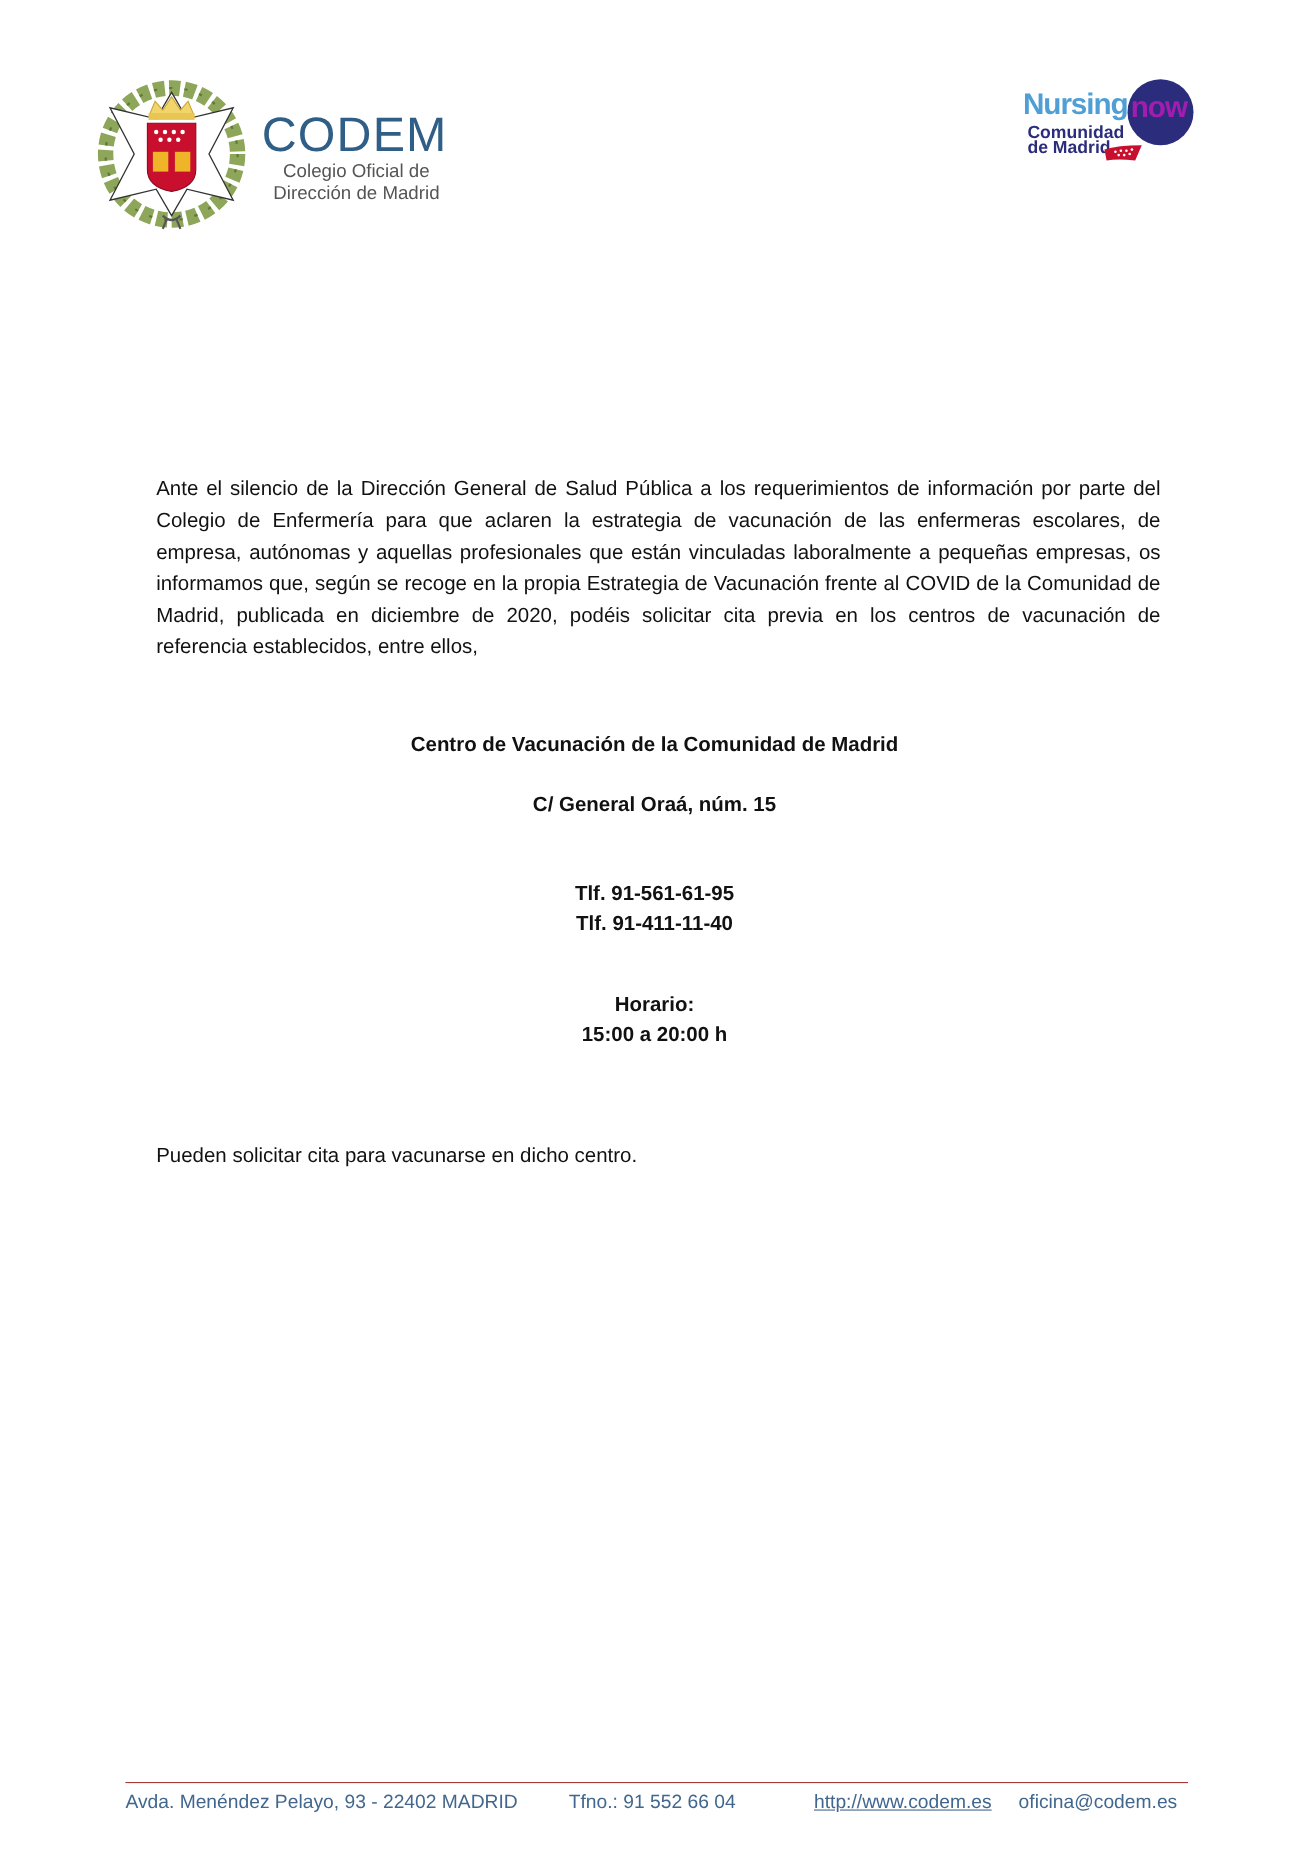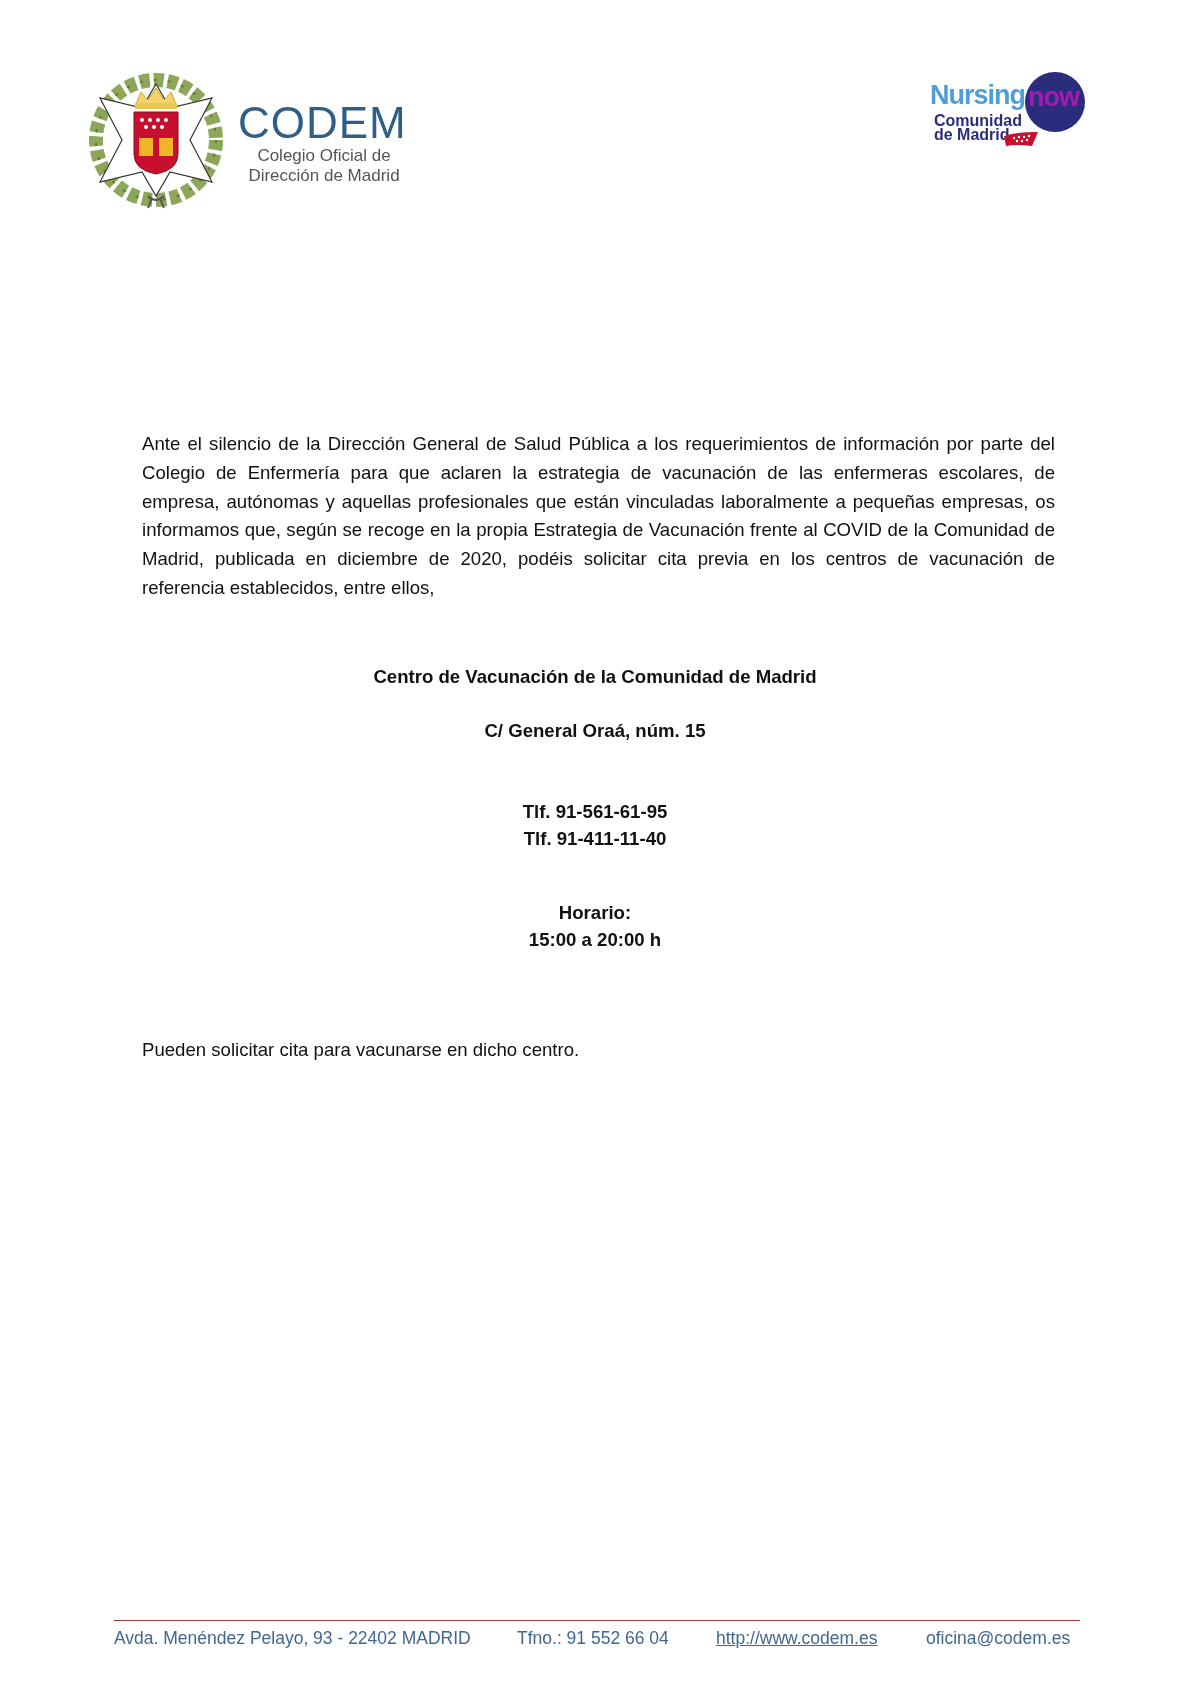--- a/index.html
+++ b/index.html
@@ -25,21 +25,21 @@
 
   .center-block { position: absolute; left: 0; width: 1190px; text-align: center;
                   font-size: 18.6px; font-weight: bold; line-height: 27px; color: #111; }
 
   .closing { position: absolute; left: 142px; top: 1039px; font-size: 18.6px; color: #111; }
 
   .footer-rule { position: absolute; left: 114px; top: 1620px; width: 966px; height: 1px; background: #a93a3a; }
   .footer { position: absolute; left: 114px; top: 1628px; width: 966px; height: 26px;
             font-size: 17.5px; color: #41678f; }
   .footer span { position: absolute; top: 0; white-space: nowrap; }
-  .footer .link { text-decoration: underline; }
+  .footer .link { text-decoration: underline; margin-left: 24px; }
 </style>
 </head>
 <body>
 
 <div class="header">
   <div class="codem-emblem">
     <svg width="140" height="142" viewBox="0 0 140 142">
 
       <ellipse cx="70" cy="70" rx="60" ry="60" fill="none" stroke="#8da65a" stroke-width="14" stroke-dasharray="10 4"></ellipse>
       <ellipse cx="70" cy="70" rx="60" ry="60" fill="none" stroke="#5f7a33" stroke-width="2" stroke-dasharray="3 11"></ellipse>

